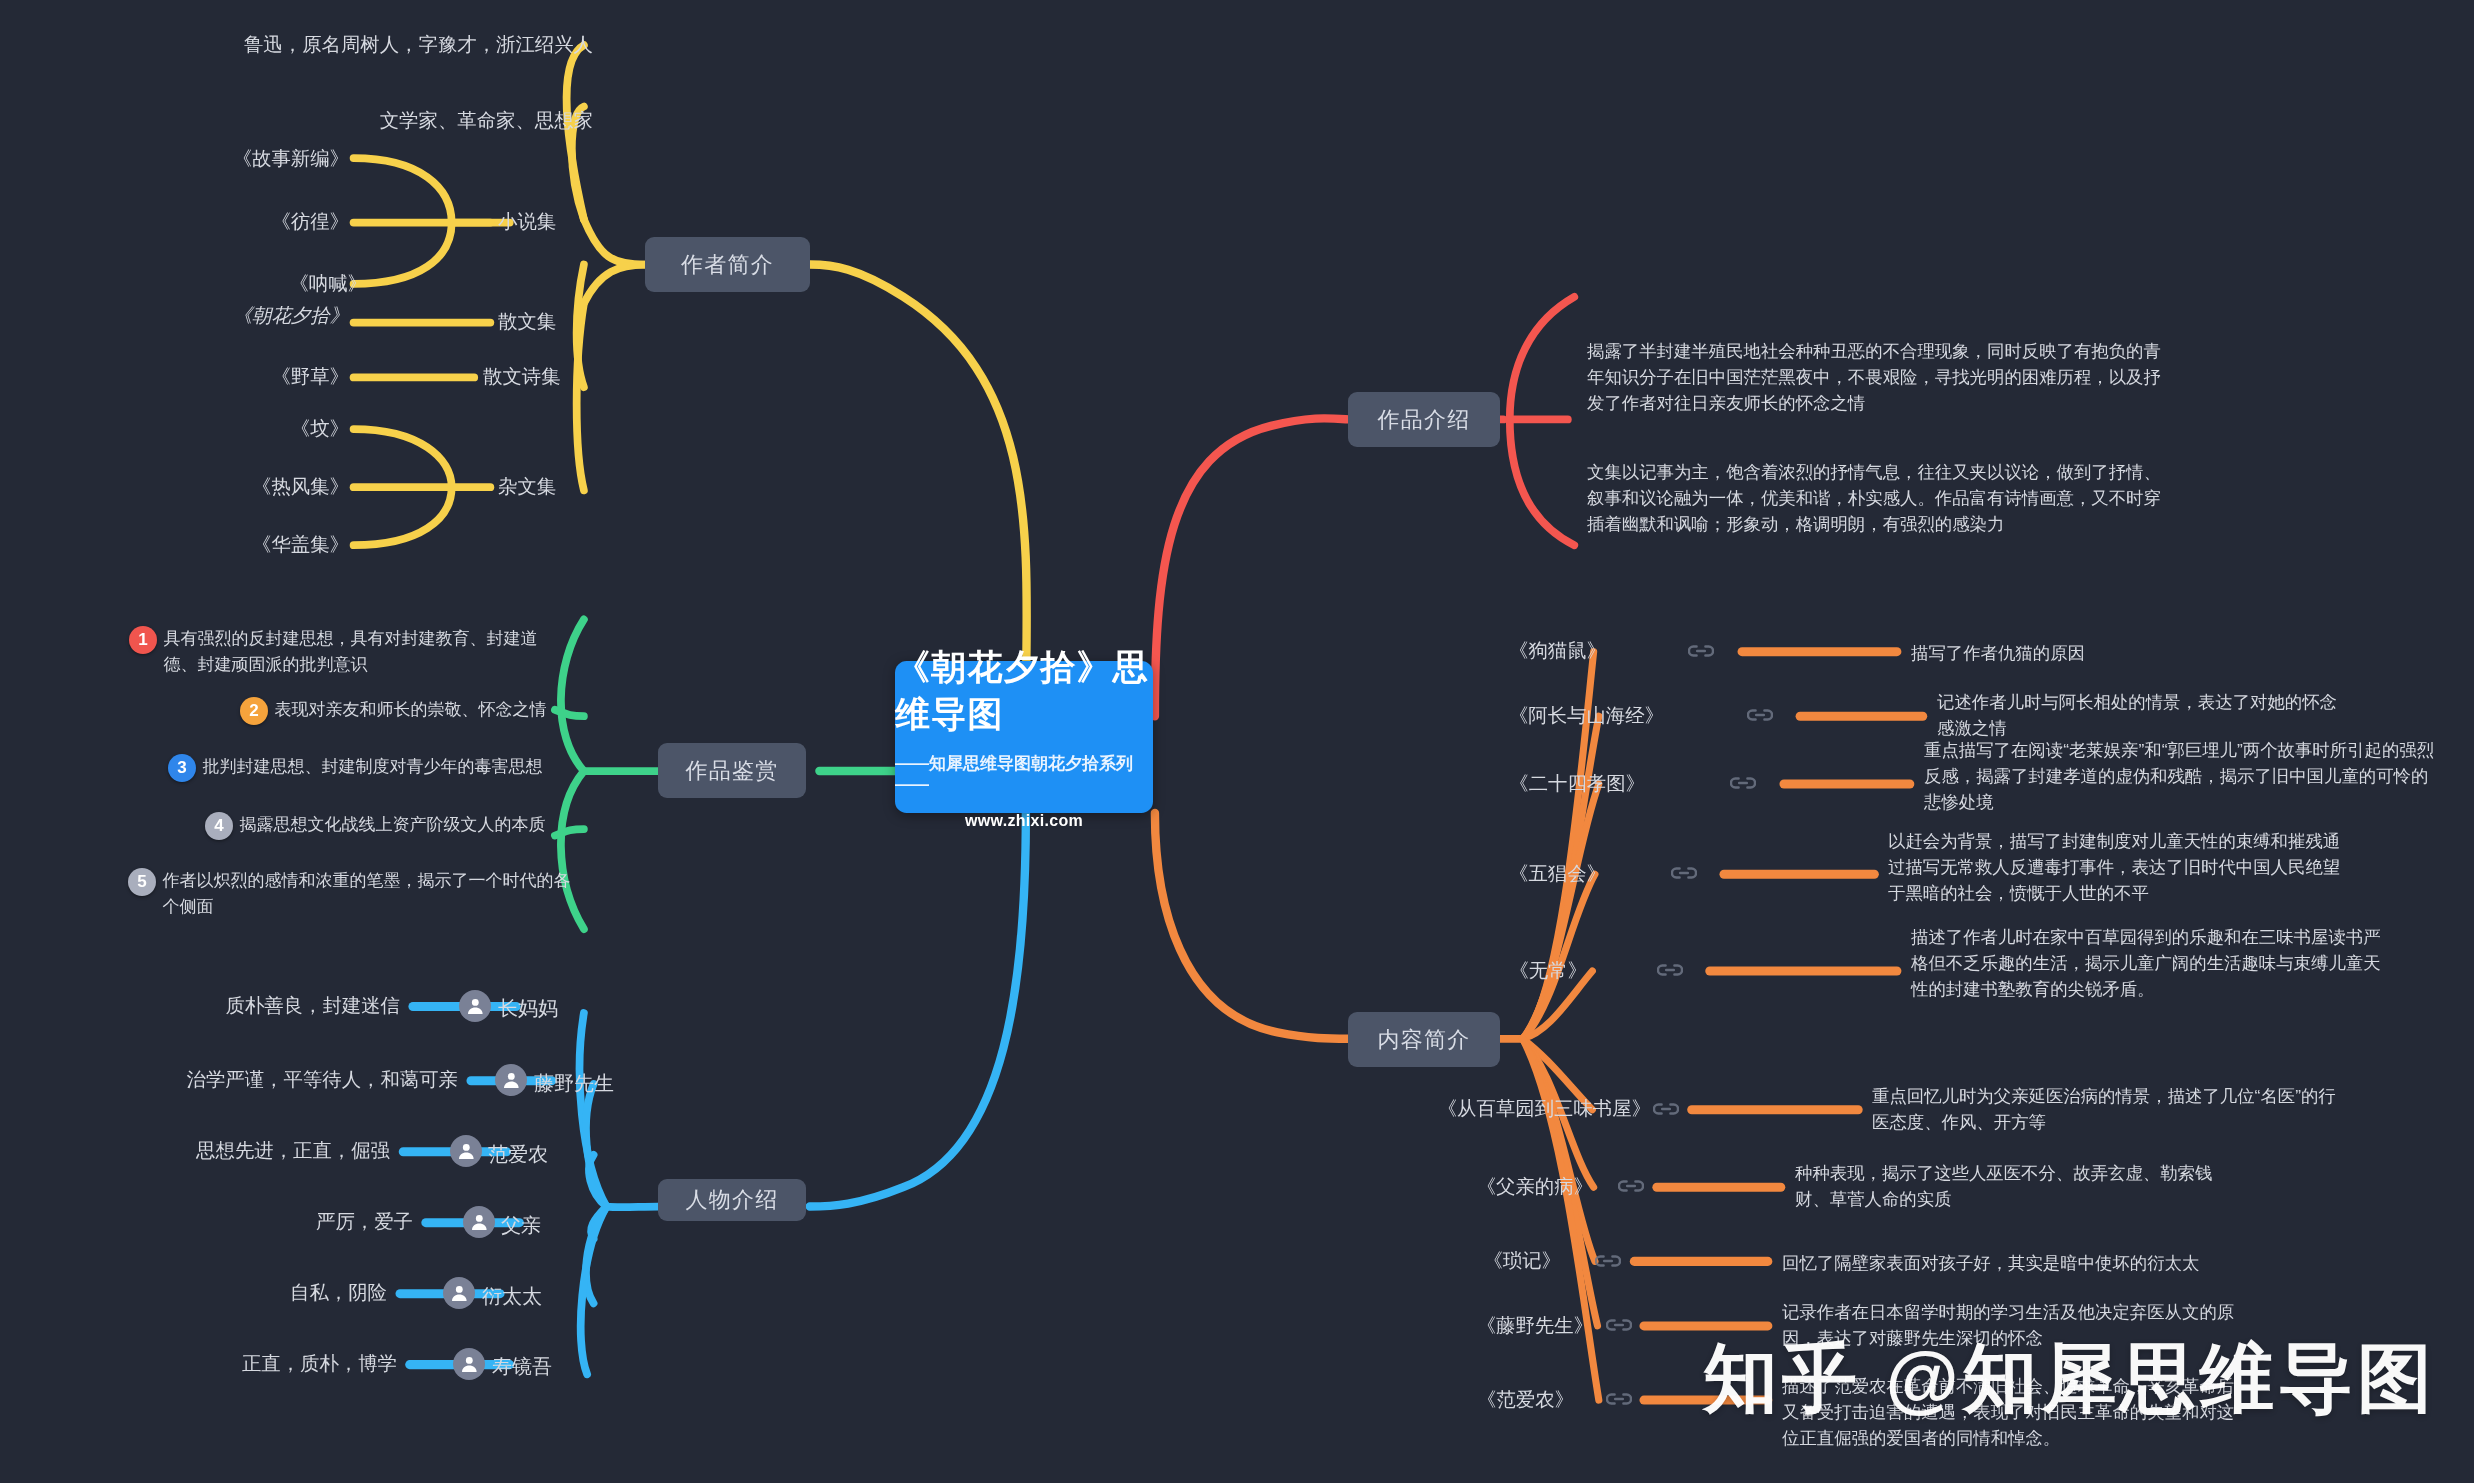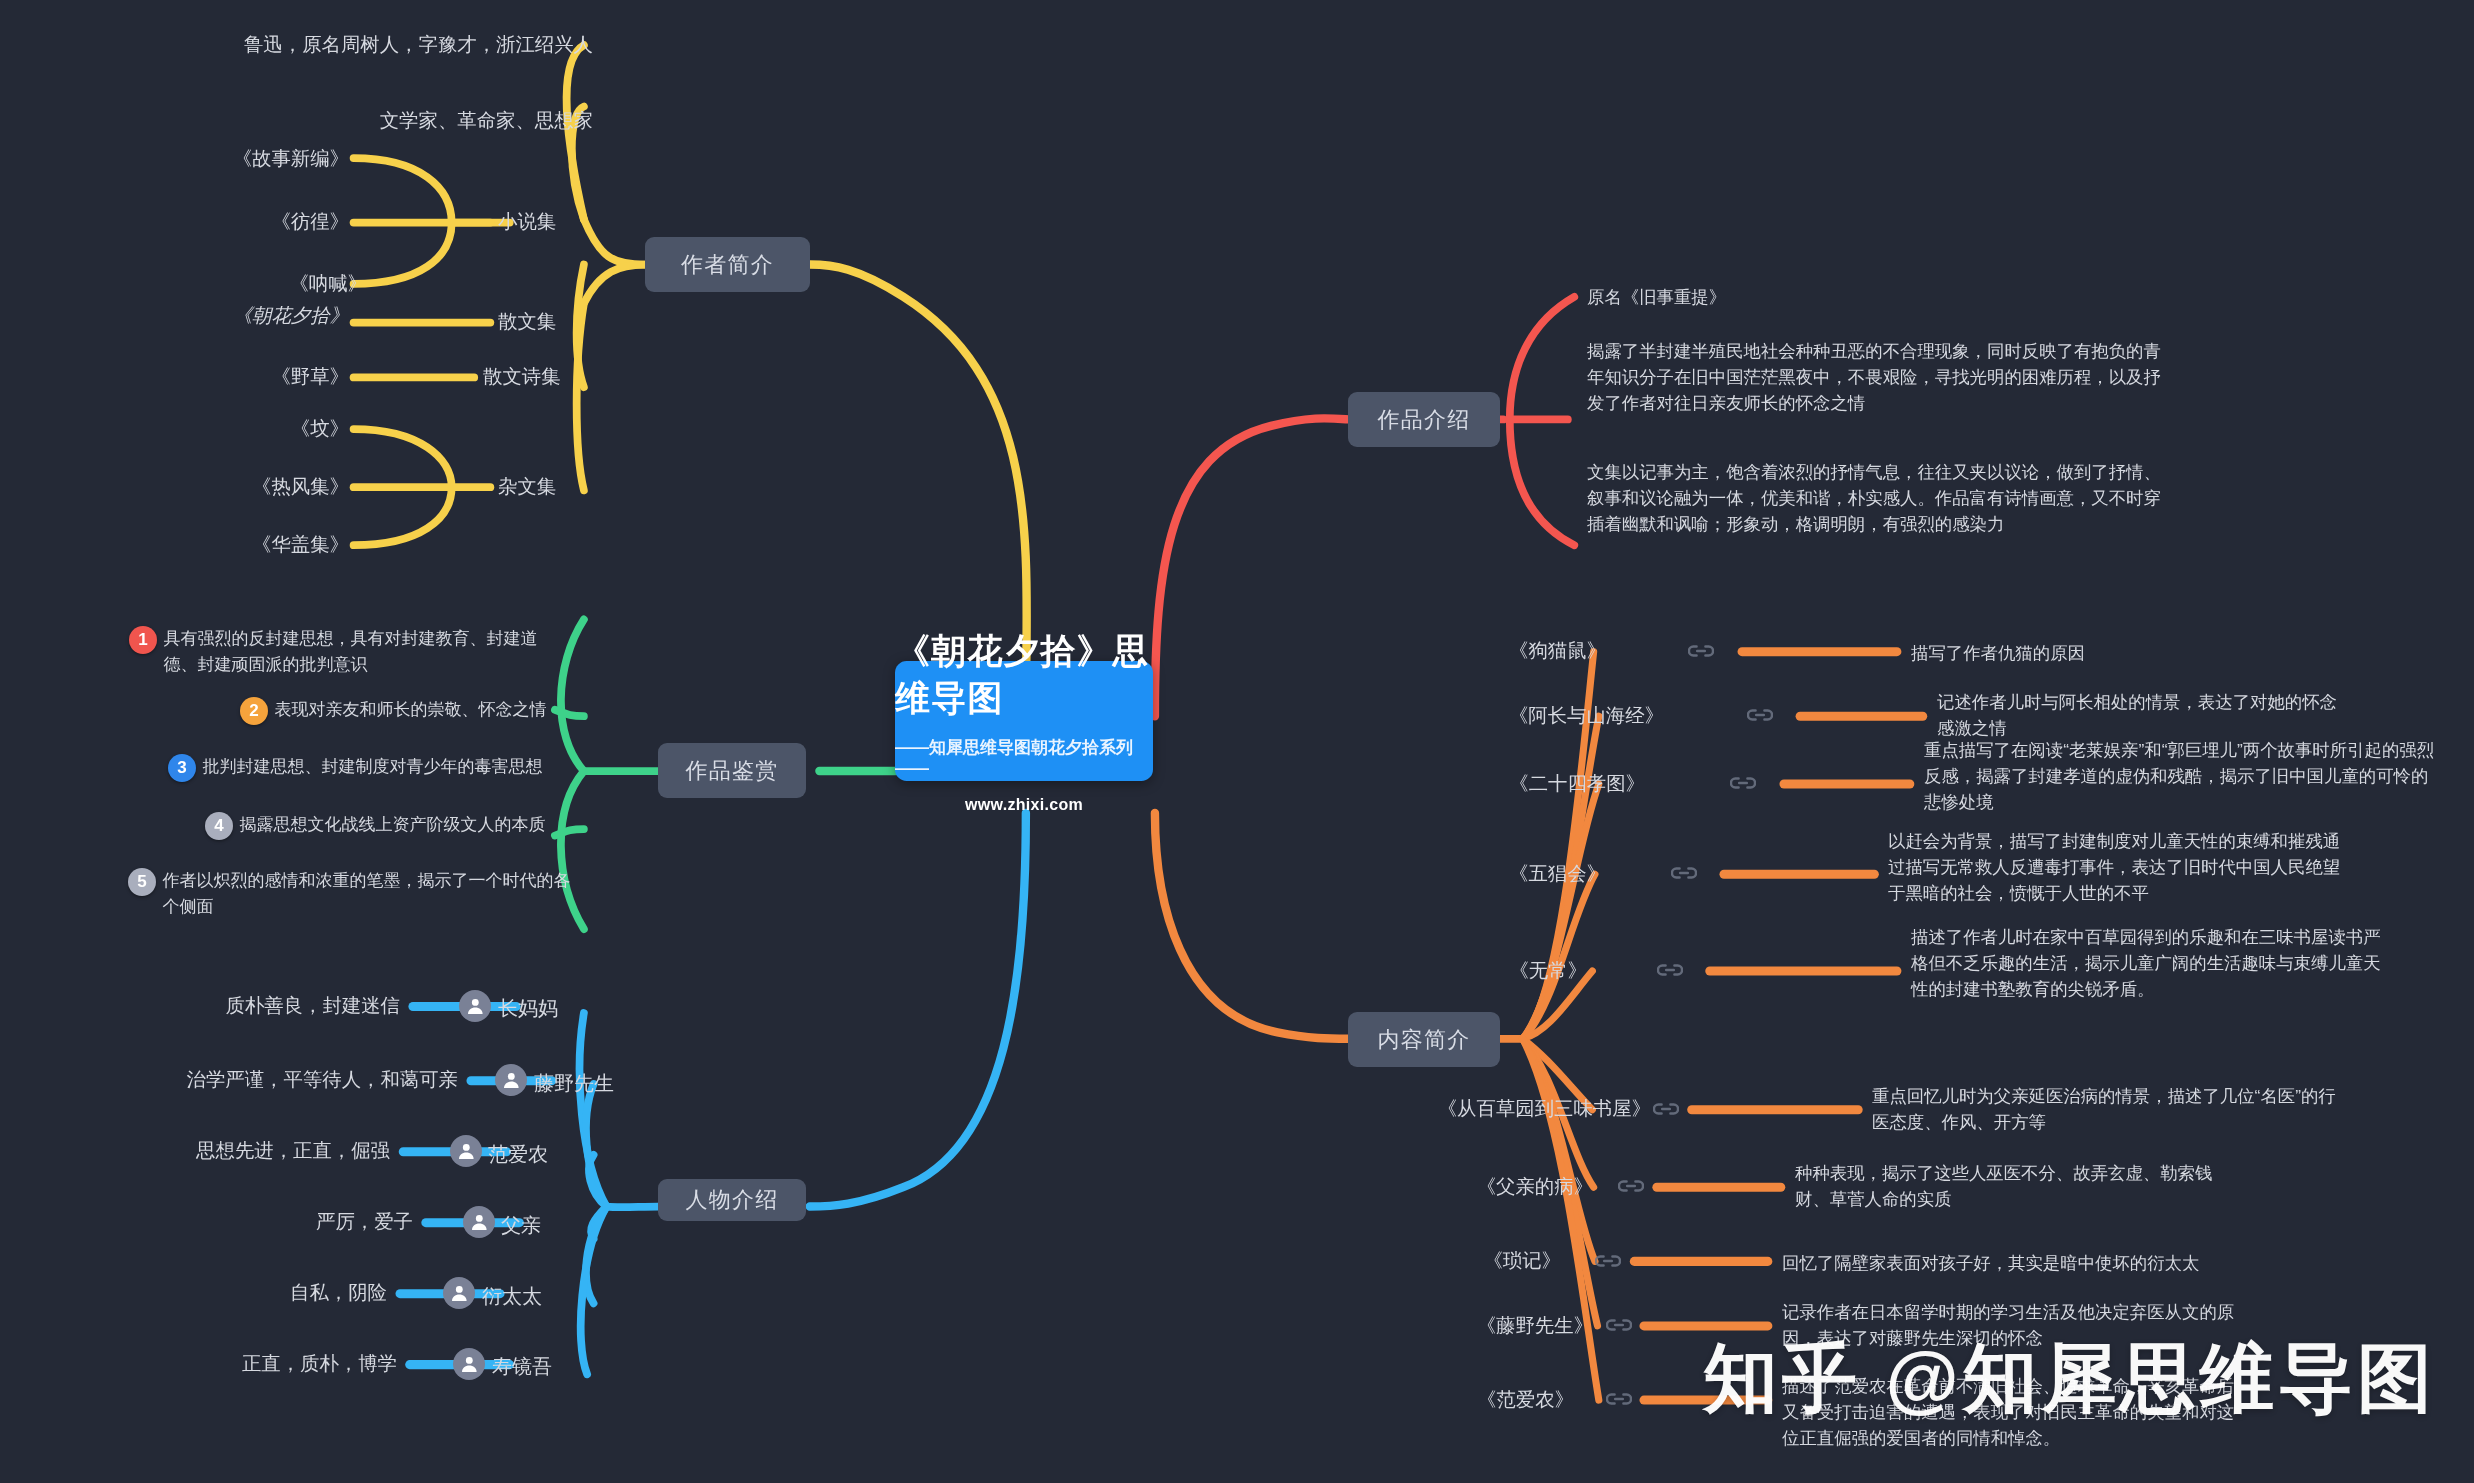--- a/index.html
+++ b/index.html
@@ -142,21 +142,21 @@
       <path d="M2672 1355 L 2905 1355" stroke="#f2883f" stroke-width="14"></path>
       <path d="M2650 1505 L 2940 1505" stroke="#f2883f" stroke-width="14"></path>
       <path d="M2622 1720 L 2880 1720" stroke="#f2883f" stroke-width="14"></path>
       <path d="M2568 1840 L 2760 1840" stroke="#f2883f" stroke-width="14"></path>
       <path d="M2533 1955 L 2740 1955" stroke="#f2883f" stroke-width="14"></path>
       <path d="M2548 2055 L 2740 2055" stroke="#f2883f" stroke-width="14"></path>
       <path d="M2548 2170 L 2740 2170" stroke="#f2883f" stroke-width="14"></path>
     </g>
   </svg>
 
-  <div class="root" style="left:895px;top:661px;width:258px;height:120px;">
+  <div class="root" style="left:895px;top:661px;width:258px;height:152px;">
     <div class="root-title">《朝花夕拾》思维导图</div>
     <div class="root-sub">——知犀思维导图朝花夕拾系列——</div>
     <div class="root-url">www.zhixi.com</div>
   </div>
 
   <div class="chip" style="left:645px;top:237px;width:165px;height:55px;">
     <span>作者简介</span>
   </div>
 
   <div class="chip" style="left:658px;top:743px;width:148px;height:55px;">
@@ -267,21 +267,20 @@
   <div class="person-label" style="left:482px;top:1283px;">衍太太</div>
 
   <div class="avatar" style="left:453px;top:1348px;">
     <svg viewBox="0 0 24 24" fill="#ffffff">
         <circle cx="12" cy="7.5" r="4"></circle>
         <path d="M3.5 21c0-4.7 3.8-7.5 8.5-7.5s8.5 2.8 8.5 7.5z"></path>
       </svg>
   </div>
   <div class="person-label" style="left:492px;top:1353px;">寿镜吾</div>
 
-  <div class="leaf l small" style="left:1587px;top:284px;width:581px;">原名《旧事重提》</div>
   <div class="leaf l small" style="left:1587px;top:338px;width:574px;">揭露了半封建半殖民地社会种种丑恶的不合理现象，同时反映了有抱负的青年知识分子在旧中国茫茫黑夜中，不畏艰险，寻找光明的困难历程，以及抒发了作者对往日亲友师长的怀念之情</div>
   <div class="leaf l small" style="left:1587px;top:459px;width:581px;">文集以记事为主，饱含着浓烈的抒情气息，往往又夹以议论，做到了抒情、叙事和议论融为一体，优美和谐，朴实感人。作品富有诗情画意，又不时穿插着幽默和讽喻；形象动，格调明朗，有强烈的感染力</div>
 
   <div class="leaf r" style="left:1406px;top:637px;width:200px;">《狗猫鼠》</div>
   <div class="chain" style="left:1688px;top:644px;">
     <svg viewBox="0 0 40 22" fill="none" stroke="#6e7687" stroke-width="4" stroke-linecap="round">
       <path d="M14 11 H26"></path>
         <path d="M13 4 H8 a7 7 0 0 0 0 14 h5"></path>
         <path d="M27 4 h5 a7 7 0 0 1 0 14 h-5"></path>
     </svg>

